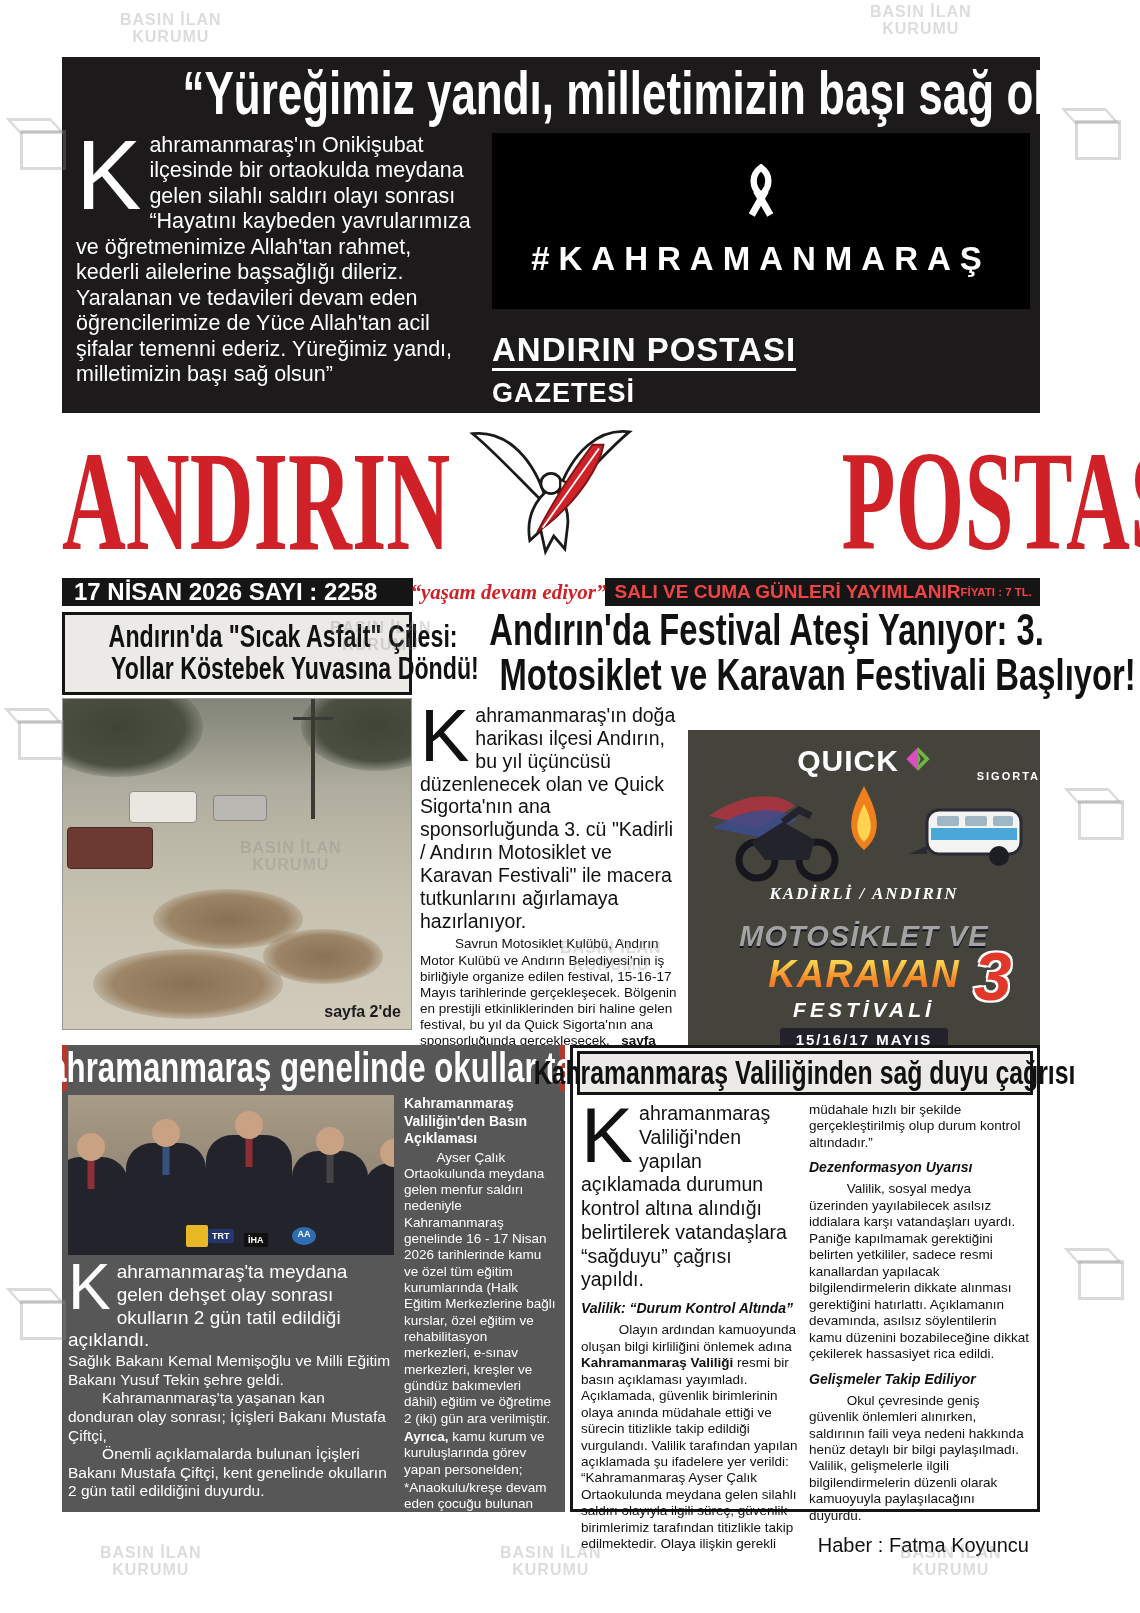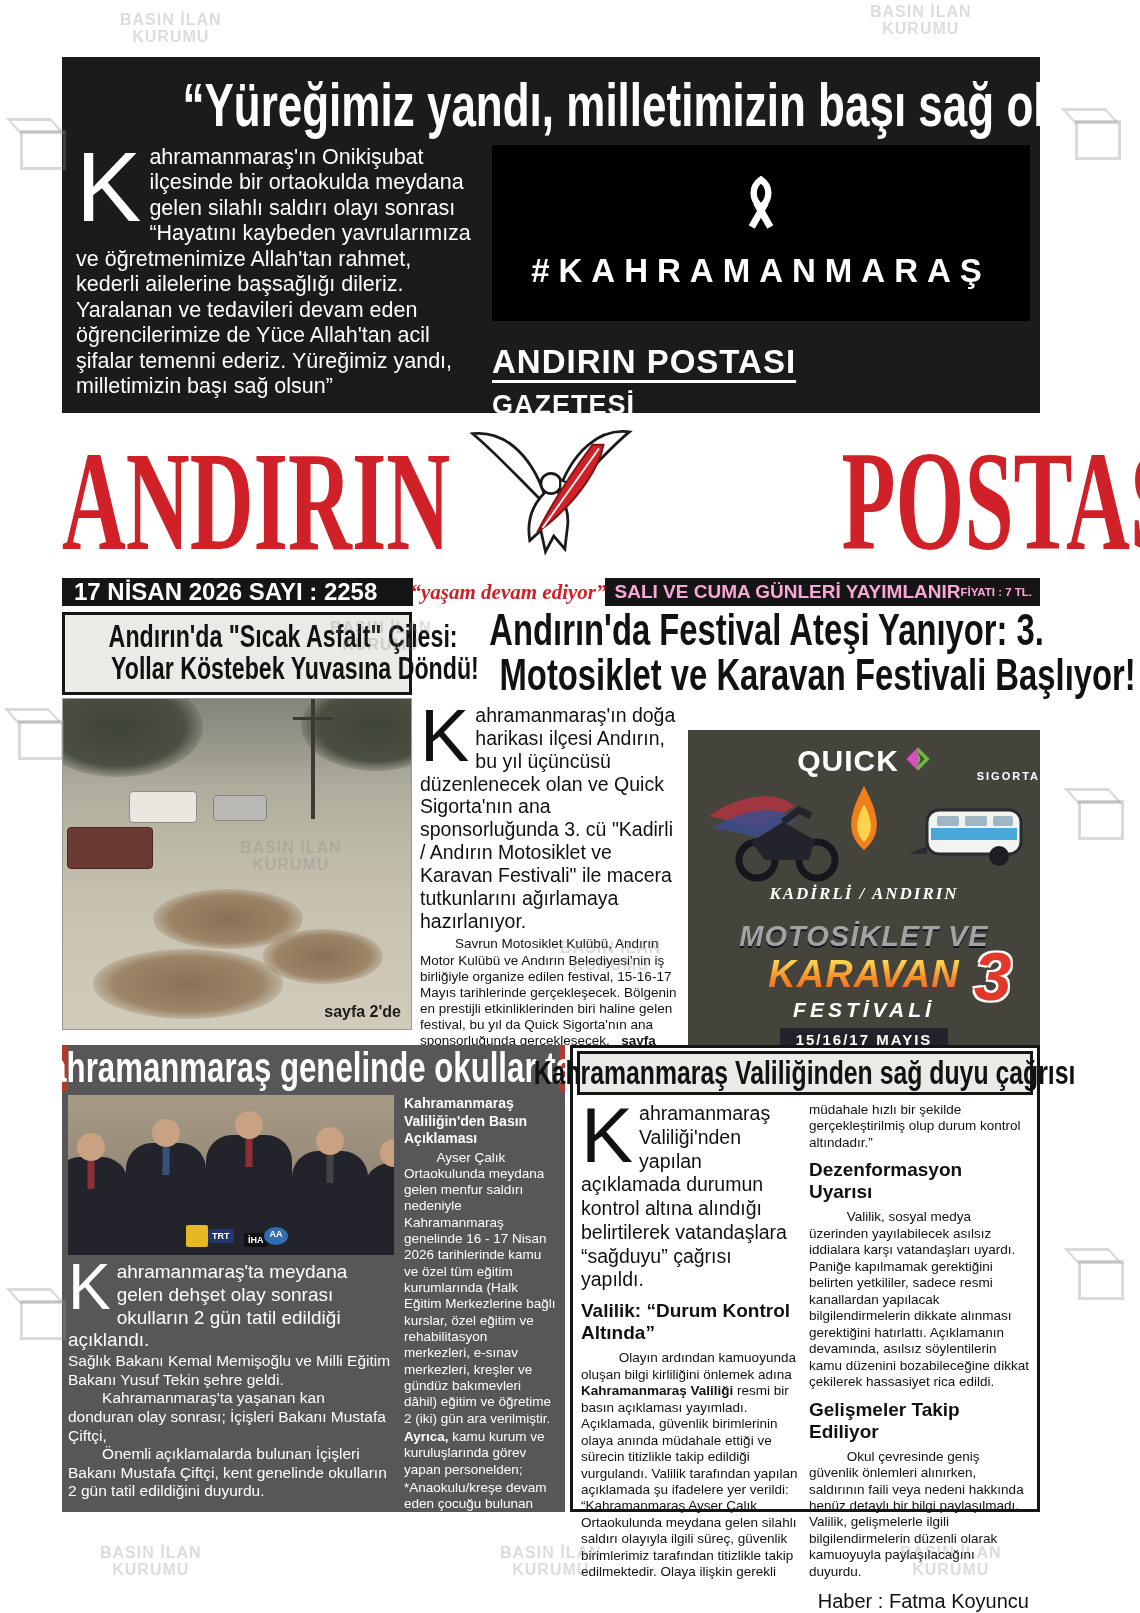--- a/index.html
+++ b/index.html
@@ -9,21 +9,21 @@
 
   
   .wm{position:absolute;color:rgba(130,130,130,.28);font-weight:bold;text-align:center;
       line-height:1.05;font-size:16px;letter-spacing:1px;z-index:5;pointer-events:none;white-space:pre-line;}
   .cube{position:absolute;width:40px;height:34px;border:3px solid rgba(140,140,140,.32);z-index:5;}
   .cube::before{content:"";position:absolute;left:-3px;top:-15px;width:39px;height:10px;
       border:3px solid rgba(140,140,140,.32);transform:skewX(42deg);transform-origin:bottom left;}
 
   
   .mourning{left:62px;top:57px;width:978px;height:356px;background:#1d1a1b;color:#fff;z-index:2;}
-  .m-head{text-align:center;padding-top:20px;font-size:55px;font-weight:bold;line-height:1.05;white-space:nowrap;}
+  .m-head{text-align:center;padding-top:8px;font-size:55px;font-weight:bold;line-height:1.05;white-space:nowrap;}
   .cond{display:inline-block;transform:scale(.80,1.10);}
   .m-cols{display:flex;gap:14px;padding:10px 10px 0 14px;}
   .m-left{width:402px;font-size:21.5px;line-height:1.185;text-align:left;}
   .m-drop{float:left;font-size:98px;line-height:.74;padding:6px 8px 0 0;font-weight:400;}
   .m-right{flex:1;display:flex;flex-direction:column;}
   .hash-box{background:#000;height:176px;display:flex;flex-direction:column;align-items:center;
             justify-content:center;gap:14px;}
   .hashtag{font-size:33px;font-weight:bold;letter-spacing:9px;white-space:nowrap;}
   .paper-name{margin-top:22px;}
   .paper-name .l1{font-size:33px;font-weight:bold;text-decoration:underline;text-underline-offset:7px;
@@ -38,21 +38,21 @@
   .mh-left{transform:scale(.66,1.06);transform-origin:bottom left;}
   .mh-right{transform:scale(.66,1.06);transform-origin:bottom right;}
   .dove{position:absolute;left:50%;top:-6px;transform:translateX(-50%);z-index:3;}
 
   
   .dateline{left:62px;top:578px;width:978px;height:28px;display:flex;z-index:2;}
   .d-issue{background:#151515;color:#fff;width:398px;display:flex;align-items:center;
            padding-left:12px;font-size:24px;font-weight:bold;white-space:nowrap;}
   .d-slogan{width:192px;display:flex;align-items:center;justify-content:center;color:#d02025;
             font-family:"Liberation Serif",serif;font-style:italic;font-weight:bold;font-size:21px;white-space:nowrap;}
-  .d-right{flex:1;background:#151515;color:#f9a8d4;display:flex;align-items:center;padding:0 8px 0 10px;}
+  .d-right{flex:1;background:#151515;color:#ef4444;display:flex;align-items:center;padding:0 8px 0 10px;}
   .d-sched{font-size:19px;font-weight:bold;white-space:nowrap;}
   .d-price{font-size:11.5px;font-weight:bold;margin-left:auto;white-space:nowrap;}
 
   
   .asphalt{left:62px;top:612px;width:350px;height:423px;z-index:2;}
   .a-head{border:3px solid #151515;background:#eceae7;text-align:center;padding:5px 0 7px 0;}
   .a-head div{font-size:29px;font-weight:bold;line-height:1.12;white-space:nowrap;}
   .a-photo{position:relative;margin-top:3px;height:330px;border:1px solid #9a9a92;overflow:hidden;
            background:linear-gradient(180deg,#83857a 0%,#97978a 14%,#aeac9d 26%,#bdb9a8 45%,#c8c3b1 65%,#d0cbbb 100%);}
   .tree{position:absolute;border-radius:50%;background:radial-gradient(ellipse at center,#3f4438 0%,#4a4f41 55%,rgba(74,79,65,0) 75%);}
@@ -118,21 +118,21 @@
   
   .governor{left:570px;top:1045px;width:470px;height:467px;background:#fff;border:3px solid #151515;
             box-sizing:border-box;z-index:2;}
   .g-head{margin:3px 4px;border:3px solid #151515;background:#eceae7;height:38px;display:flex;
           align-items:center;justify-content:center;}
   .g-head span{font-size:31px;font-weight:bold;white-space:nowrap;}
   .g-cols{display:flex;gap:10px;padding:4px 8px 0 8px;}
   .g-c1{width:218px;}
   .g-lead{font-size:19.5px;line-height:1.22;}
   .g-drop{float:left;font-size:78px;line-height:.76;padding:4px 6px 0 0;font-weight:400;}
-  .g-sub{font-weight:bold;font-size:19px;margin:8px 0 6px 0;}
+  .g-sub{font-weight:bold;font-size:14px;margin:8px 0 6px 0;font-style:italic;}
   .g-p{font-size:13.5px;line-height:1.22;margin:0;}
   .g-p.ind{text-indent:2.8em;}
   .g-c2{flex:1;}
   .g-byline{text-align:right;font-size:20px;margin-top:10px;}
 </style>
 </head>
 <body>
 
 <div class="page">
 
@@ -308,21 +308,21 @@
           <div class="fig" style="left:138px;width:86px;height:120px;">
               <span class="tie"></span>
             </div>
           <div class="fig" style="left:224px;width:76px;height:104px;">
               <span class="tie" style="background:#444;"></span>
             </div>
           <div class="fig" style="left:296px;width:60px;height:92px;"></div>
           <div class="mic" style="left:118px;bottom:8px;width:14px;height:18px;background:#e8b824;"></div>
           <div class="mic" style="left:140px;bottom:12px;background:#23366e;">TRT</div>
           <div class="mic" style="left:176px;bottom:8px;background:#111;">İHA</div>
-          <div class="mic" style="left:196px;bottom:10px;background:#2f6db5;border-radius:50%;width:16px;height:14px;text-align:center;">AA</div>
+          <div class="mic" style="left:224px;bottom:10px;background:#2f6db5;border-radius:50%;width:16px;height:14px;text-align:center;">AA</div>
         </div>
         <div class="s-leadwrap">
           <span class="s-drop">K</span><span>ahramanmaraş'ta meydana gelen dehşet olay sonrası okulların 2 gün tatil edildiği açıklandı.</span>
         </div>
         <p class="s-p">Sağlık Bakanı Kemal Memişoğlu ve Milli Eğitim Bakanı Yusuf Tekin şehre geldi.</p>
         <p class="s-p ind">Kahramanmaraş'ta yaşanan kan donduran olay sonrası; İçişleri Bakanı Mustafa Çiftçi,</p>
         <p class="s-p ind">Önemli açıklamalarda bulunan İçişleri Bakanı Mustafa Çiftçi, kent genelinde okulların 2 gün tatil edildiğini duyurdu.</p>
       </div>
       <div class="s-colR">
         <div class="s-rh">Kahramanmaraş Valiliğin'den Basın Açıklaması</div>

